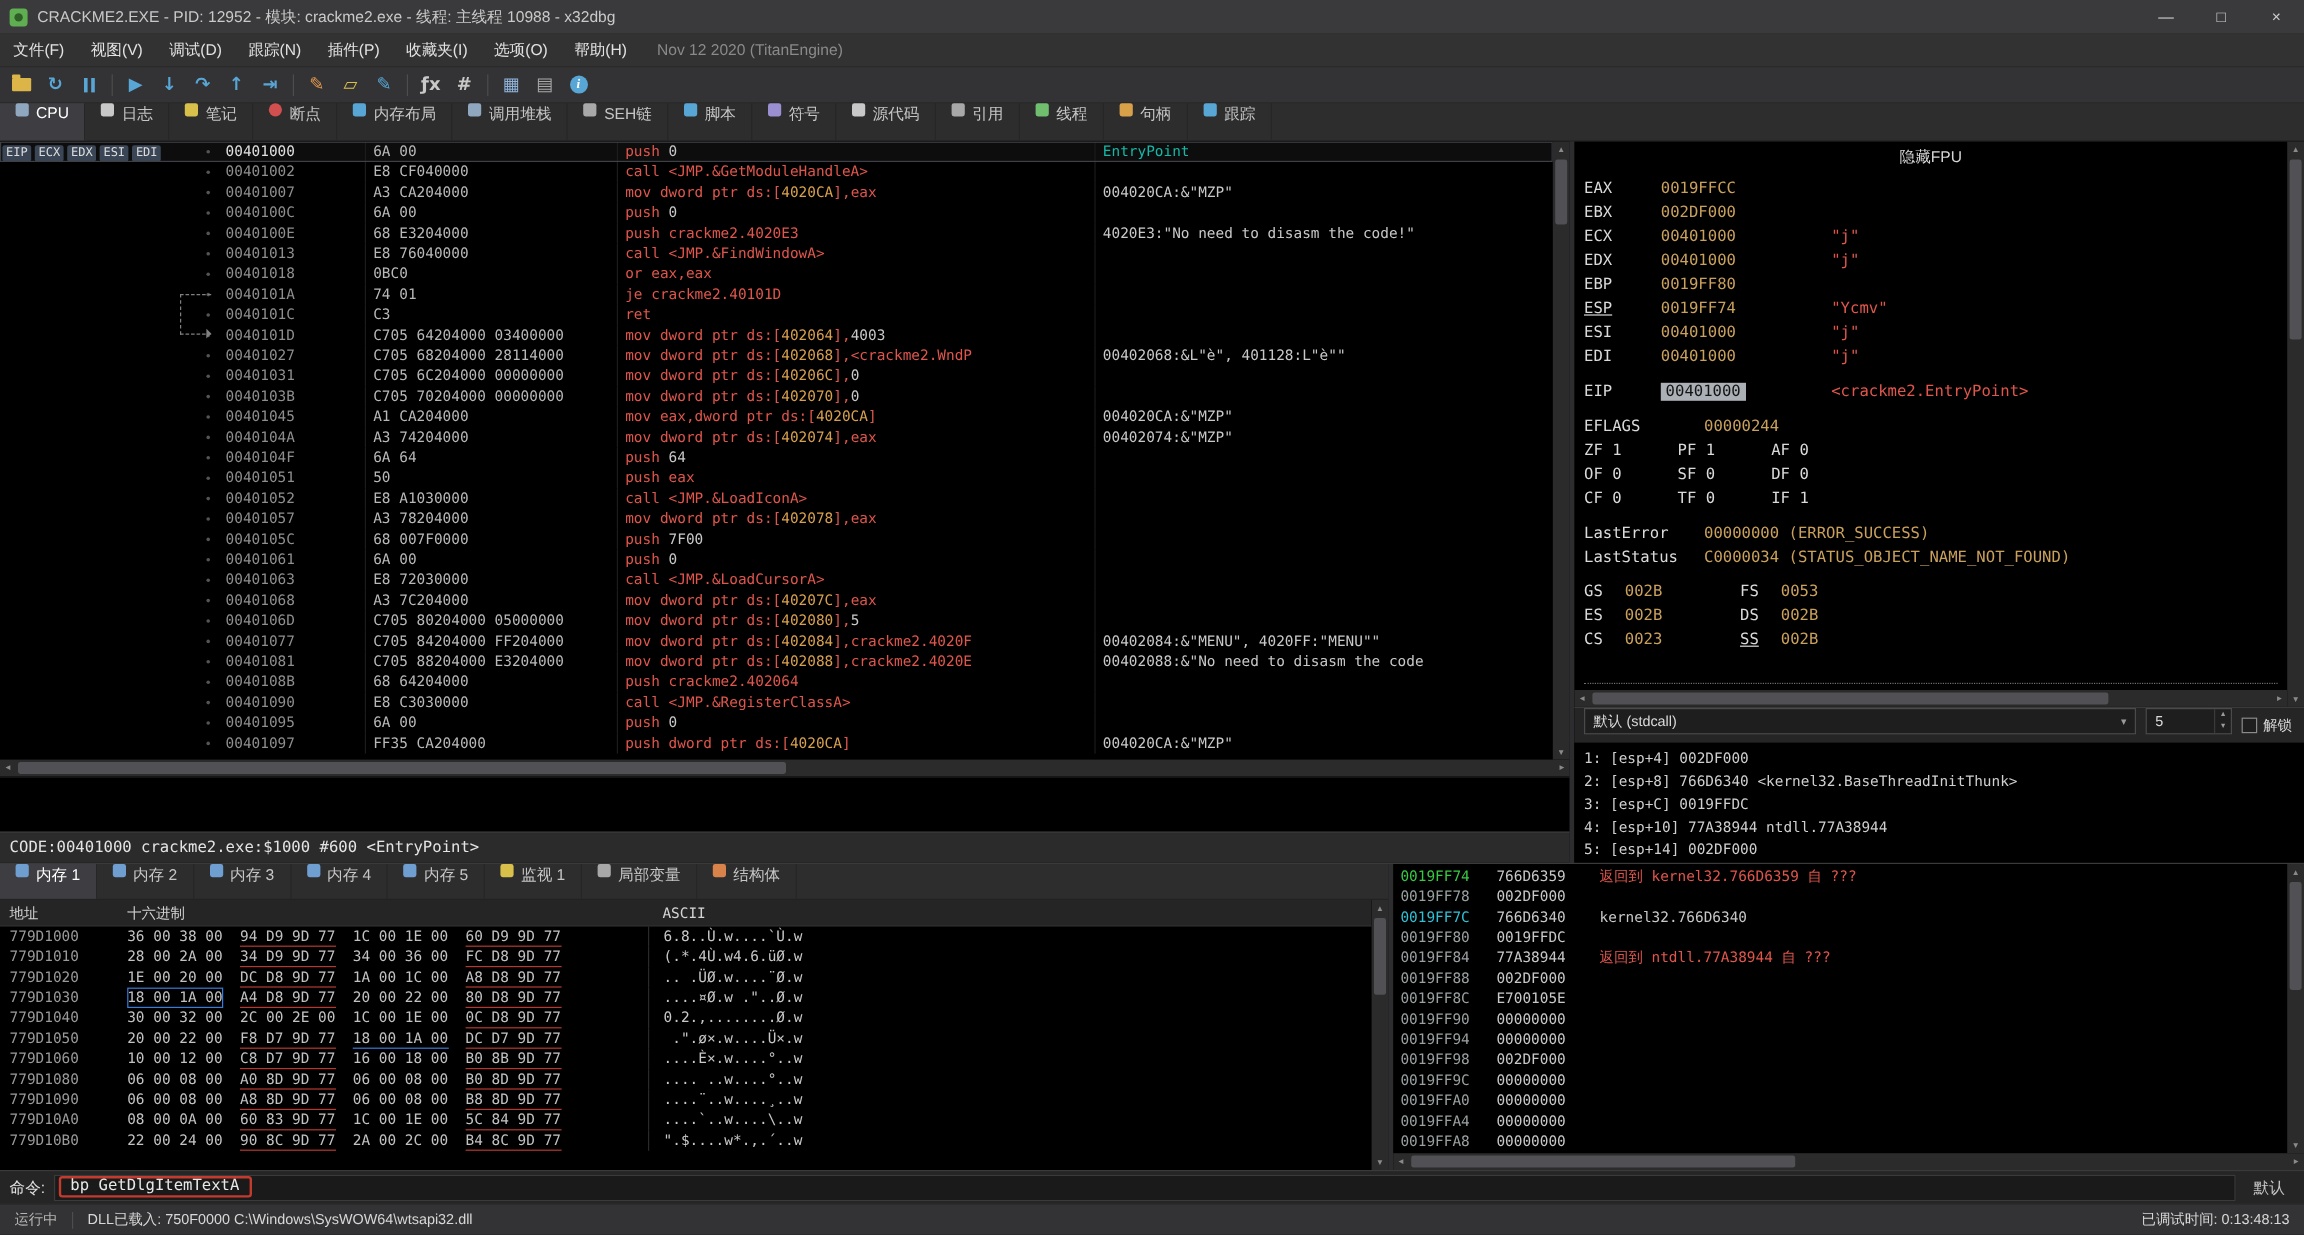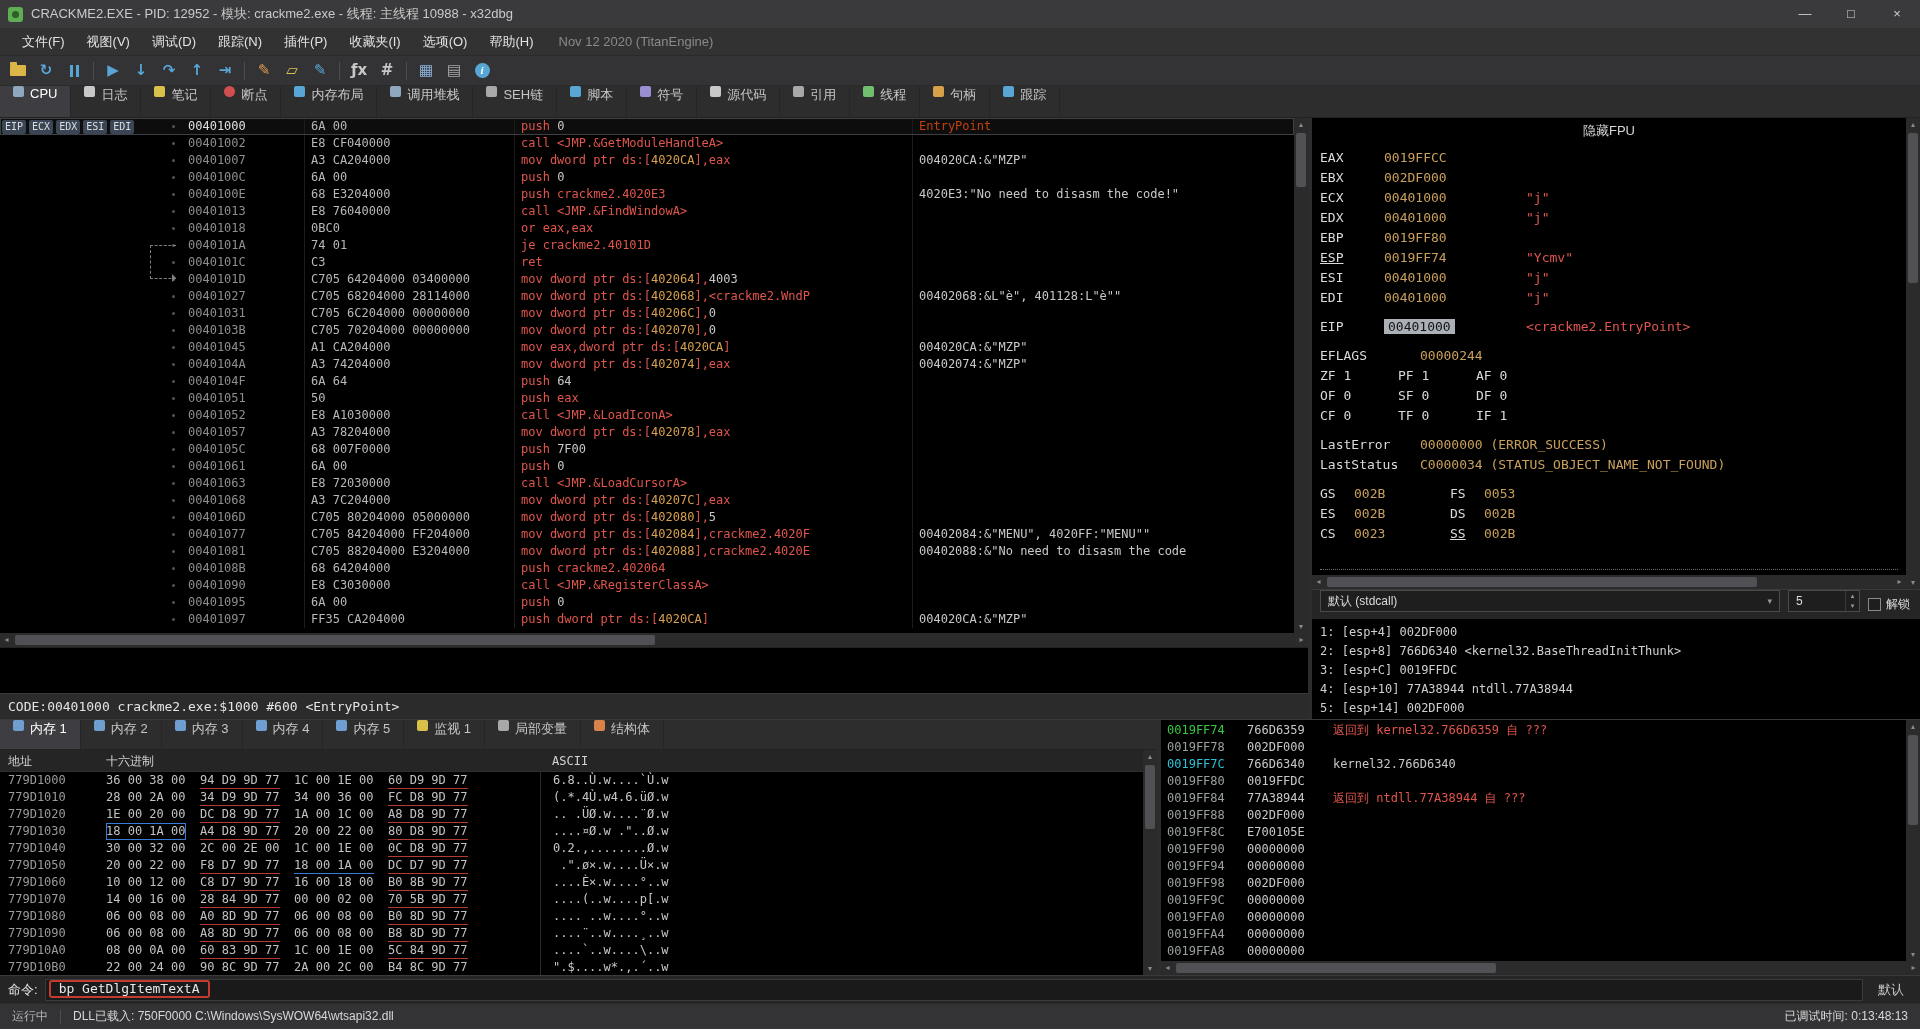--- a/index.html
+++ b/index.html
@@ -9,21 +9,21 @@
 
   
   .titlebar { height:28px; background:#3a3a3c; display:flex; align-items:center; font-size:13px; color:#c9c9c9; flex:none; }
   .appicon { width:15px; height:15px; margin:0 8px; background:#5fae52; border-radius:3px; position:relative; flex:none; }
   .appicon::after { content:""; position:absolute; left:4px; top:4px; width:7px; height:7px; border-radius:50%; background:#2d5f27; }
   .title { flex:1; white-space:nowrap; overflow:hidden; }
   .wctrls { display:flex; flex:none; }
   .wctrl { width:46px; height:28px; text-align:center; line-height:28px; font-size:13px; color:#cfcfcf; }
 
   
-  .menubar { height:28px; background:#323233; display:flex; align-items:center; font-size:13px; flex:none; border-bottom:1px solid #2a2a2a;padding-left:11px; }
+  .menubar { height:28px; background:#323233; display:flex; align-items:center; font-size:13px; flex:none; border-bottom:1px solid #2a2a2a; }
   .menuitems { display:flex; }
   .mitem { padding:0 11px; line-height:27px; color:#e2e2e2; white-space:nowrap; }
   .buildinfo { color:#8a8a8a; margin-left:14px; white-space:nowrap; }
 
   
   .toolbar { height:30px; background:#333335; display:flex; align-items:center; flex:none; border-bottom:1px solid #2a2a2a; padding-left:4px; }
   .toolbtns { display:flex; align-items:center; height:100%; }
   .tbtn { width:26px; height:26px; margin:0 1px; display:flex; align-items:center; justify-content:center; border-radius:2px; }
   .tsep { width:1px; height:18px; background:#4d4d4d; margin:0 5px; }
   .ic-glyph { font-size:15px; font-weight:bold; font-family:"DejaVu Sans", sans-serif; line-height:1; }
@@ -55,21 +55,21 @@
   .rlbl { background:#3a4656; color:#dcdcdc; font-size:10px; line-height:14px; margin-top:1px; padding:0 3px; border-radius:2px; }
   .ddot { width:20px; flex:none; position:relative; }
   .ddot::after { content:""; position:absolute; left:8px; top:7px; width:3px; height:3px; border-radius:50%; background:#555; }
   .daddr { width:120px; flex:none; color:#8e8e8e; padding-left:4px; }
   .drow.cur .daddr { color:#e0e0e0; }
   .dbytes { width:210px; flex:none; color:#b8b8b8; overflow:hidden; border-left:1px solid #1c1c1c; padding-left:6px; }
   .dinsn { width:398px; flex:none; color:#e0564d; overflow:hidden; border-left:1px solid #1c1c1c; padding-left:6px; }
   .t-mem { color:#d8a04e; }
   .t-imm { color:#c8c8c8; }
   .dcomm { flex:1; color:#c8c8c8; overflow:hidden; border-left:1px solid #1c1c1c; padding-left:6px; }
-  .dcomm.blue { color:#c2410c; }
+  .dcomm.blue { color:#14b8a6; }
   .jmparrow { position:absolute; left:150px; top:127px; width:26px; height:34px; border:1px dashed #808080; border-right:none; }
   .jmparrow::after { content:""; position:absolute; right:-4px; bottom:-4px; border:4px solid transparent; border-left-color:#808080; }
 
   .infobox { height:46px; background:#000; border-top:1px solid #222; flex:none; }
   .infoline { height:26px; background:#2b2b2b; border-top:1px solid #3a3a3a; color:#e4e4e4; font-family:"DejaVu Sans Mono", monospace; font-size:13px; line-height:25px; padding-left:8px; flex:none; white-space:nowrap; }
 
   
   .vscroll { width:14px; flex:none; background:#2b2b2b; display:flex; flex-direction:column; align-items:center; }
   .varr { width:14px; height:13px; font-size:8px; line-height:13px; text-align:center; color:#8a8a8a; flex:none; }
   .varr.vbottom { margin-top:auto; }
@@ -469,21 +469,20 @@
             <span class="h-ascii">ASCII</span>
           </div>
           <div class="mrows">
               <div class="mrow"><span class="maddr">779D1000</span><span class="mhex"><span class="mg">36 00 38 00</span><span class="mg r">94 D9 9D 77</span><span class="mg">1C 00 1E 00</span><span class="mg r">60 D9 9D 77</span></span><span class="masc">6.8..Ù.w....`Ù.w</span></div>
               <div class="mrow"><span class="maddr">779D1010</span><span class="mhex"><span class="mg">28 00 2A 00</span><span class="mg r">34 D9 9D 77</span><span class="mg">34 00 36 00</span><span class="mg r">FC D8 9D 77</span></span><span class="masc">(.*.4Ù.w4.6.üØ.w</span></div>
               <div class="mrow"><span class="maddr">779D1020</span><span class="mhex"><span class="mg">1E 00 20 00</span><span class="mg r">DC D8 9D 77</span><span class="mg">1A 00 1C 00</span><span class="mg r">A8 D8 9D 77</span></span><span class="masc">.. .ÜØ.w....¨Ø.w</span></div>
               <div class="mrow"><span class="maddr">779D1030</span><span class="mhex"><span class="mg box">18 00 1A 00</span><span class="mg r">A4 D8 9D 77</span><span class="mg">20 00 22 00</span><span class="mg r">80 D8 9D 77</span></span><span class="masc">....¤Ø.w ."..Ø.w</span></div>
               <div class="mrow"><span class="maddr">779D1040</span><span class="mhex"><span class="mg">30 00 32 00</span><span class="mg">2C 00 2E 00</span><span class="mg">1C 00 1E 00</span><span class="mg r">0C D8 9D 77</span></span><span class="masc">0.2.,........Ø.w</span></div>
               <div class="mrow"><span class="maddr">779D1050</span><span class="mhex"><span class="mg">20 00 22 00</span><span class="mg r">F8 D7 9D 77</span><span class="mg b">18 00 1A 00</span><span class="mg r">DC D7 9D 77</span></span><span class="masc"> .".ø×.w....Ü×.w</span></div>
               <div class="mrow"><span class="maddr">779D1060</span><span class="mhex"><span class="mg">10 00 12 00</span><span class="mg r">C8 D7 9D 77</span><span class="mg">16 00 18 00</span><span class="mg r">B0 8B 9D 77</span></span><span class="masc">....È×.w....°..w</span></div>
-              <div class="mrow"><span class="maddr">779D1070</span><span class="mhex"><span class="mg">14 00 16 00</span><span class="mg r">28 84 9D 77</span><span class="mg">00 00 02 00</span><span class="mg r">70 5B 9D 77</span></span><span class="masc">....(..w....p[.w</span></div>
               <div class="mrow"><span class="maddr">779D1080</span><span class="mhex"><span class="mg">06 00 08 00</span><span class="mg r">A0 8D 9D 77</span><span class="mg">06 00 08 00</span><span class="mg r">B0 8D 9D 77</span></span><span class="masc">.... ..w....°..w</span></div>
               <div class="mrow"><span class="maddr">779D1090</span><span class="mhex"><span class="mg">06 00 08 00</span><span class="mg r">A8 8D 9D 77</span><span class="mg">06 00 08 00</span><span class="mg r">B8 8D 9D 77</span></span><span class="masc">....¨..w....¸..w</span></div>
               <div class="mrow"><span class="maddr">779D10A0</span><span class="mhex"><span class="mg">08 00 0A 00</span><span class="mg r">60 83 9D 77</span><span class="mg">1C 00 1E 00</span><span class="mg r">5C 84 9D 77</span></span><span class="masc">....`..w....\..w</span></div>
               <div class="mrow"><span class="maddr">779D10B0</span><span class="mhex"><span class="mg">22 00 24 00</span><span class="mg r">90 8C 9D 77</span><span class="mg">2A 00 2C 00</span><span class="mg r">B4 8C 9D 77</span></span><span class="masc">".$....w*.,.´..w</span></div>
             </div>
         </div>
         <div class="vscroll">
           <span class="varr">▴</span>
           <div class="vthumb" style="height:64px"></div>
           <span class="varr vbottom">▾</span>

